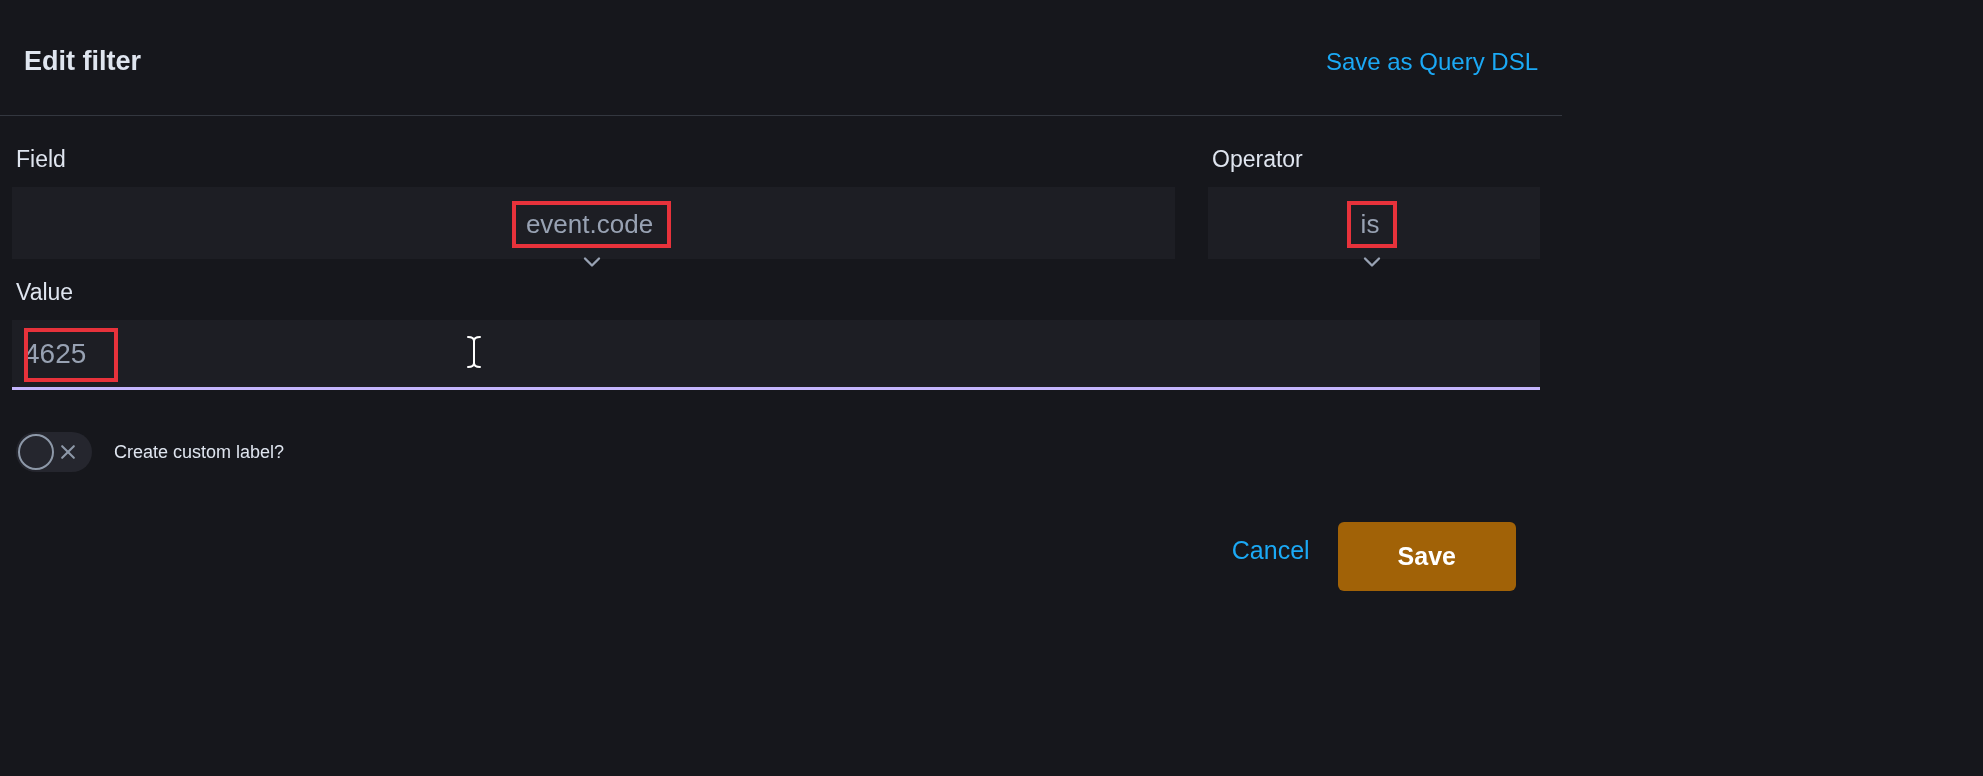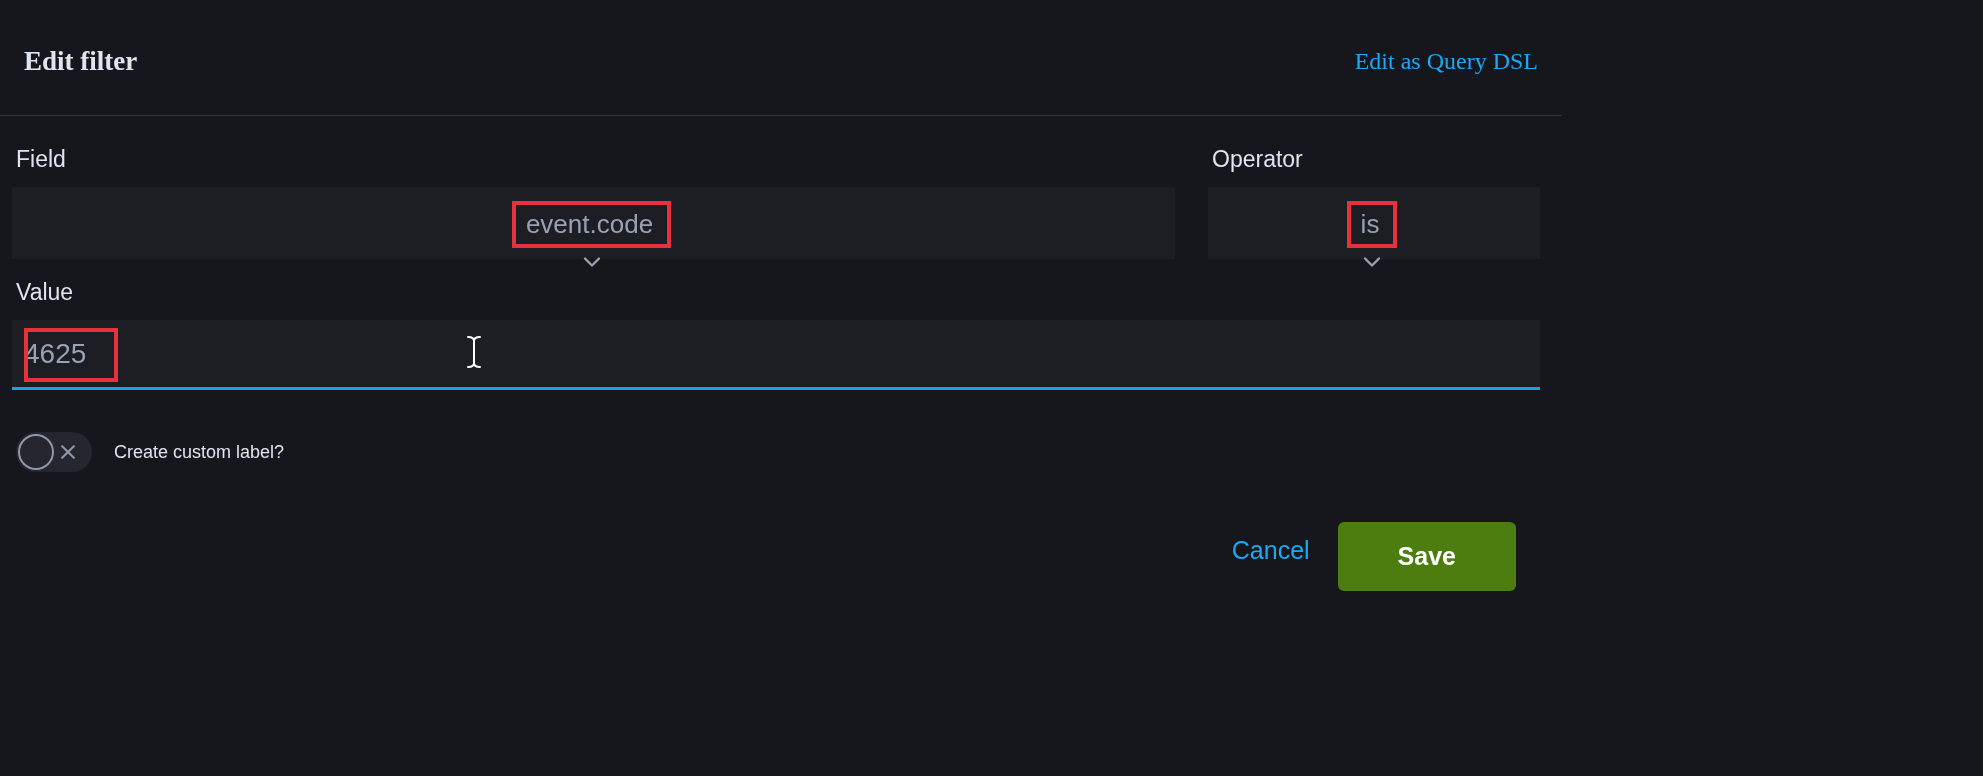--- a/index.html
+++ b/index.html
@@ -14,21 +14,20 @@
     .panel {
       width: 1562px;
       padding: 0;
     }
     .header {
       display: flex;
       justify-content: space-between;
       align-items: center;
       padding: 46px 24px 38px 24px;
       border-bottom: 1px solid #33373f;
-      font-family: Liberation Serif, serif;
     }
     .header-title {
       font-size: 27px;
       font-weight: 700;
       color: #dfe5ef;
     }
     .header-link {
       font-size: 24px;
       color: #1ba9f5;
       cursor: pointer;
@@ -74,21 +73,21 @@
       border: 4px solid #e7323b;
       display: inline-flex;
       align-items: center;
       padding: 4px 14px 4px 10px;
       height: 48px;
     }
     .value-block { }
     .value-input-wrap {
       position: relative;
       background: #1d1e24;
-      border-bottom: 3px solid #0ea5e9;
+      border-bottom: 3px solid #c4b5fd;
       height: 70px;
       display: flex;
       align-items: center;
       padding-left: 12px;
     }
     .value-input {
       background: transparent;
       border: none;
       outline: none;
       color: #98a2b3;
@@ -169,35 +168,35 @@
     .btn-cancel {
       font-size: 25px;
       color: #1ba9f5;
       cursor: pointer;
       padding: 14px 8px;
     }
     .btn-save {
       font-size: 25px;
       font-weight: 600;
       color: #fff;
-      background: #4d7c0f;
+      background: #a16207;
       border: none;
       border-radius: 6px;
       padding: 20px 60px;
       cursor: pointer;
     }
   </style>
 </head>
 <body>
 
 <div class="panel">
 
   <div class="header">
     <div class="header-title">Edit filter</div>
-    <div class="header-link">Edit as Query DSL</div>
+    <div class="header-link">Save as Query DSL</div>
   </div>
 
   <div class="body">
 
     <div class="row">
 
       <div class="col-field">
         <label class="form-label">Field</label>
         <div class="combo">
           <span class="highlight-red">

